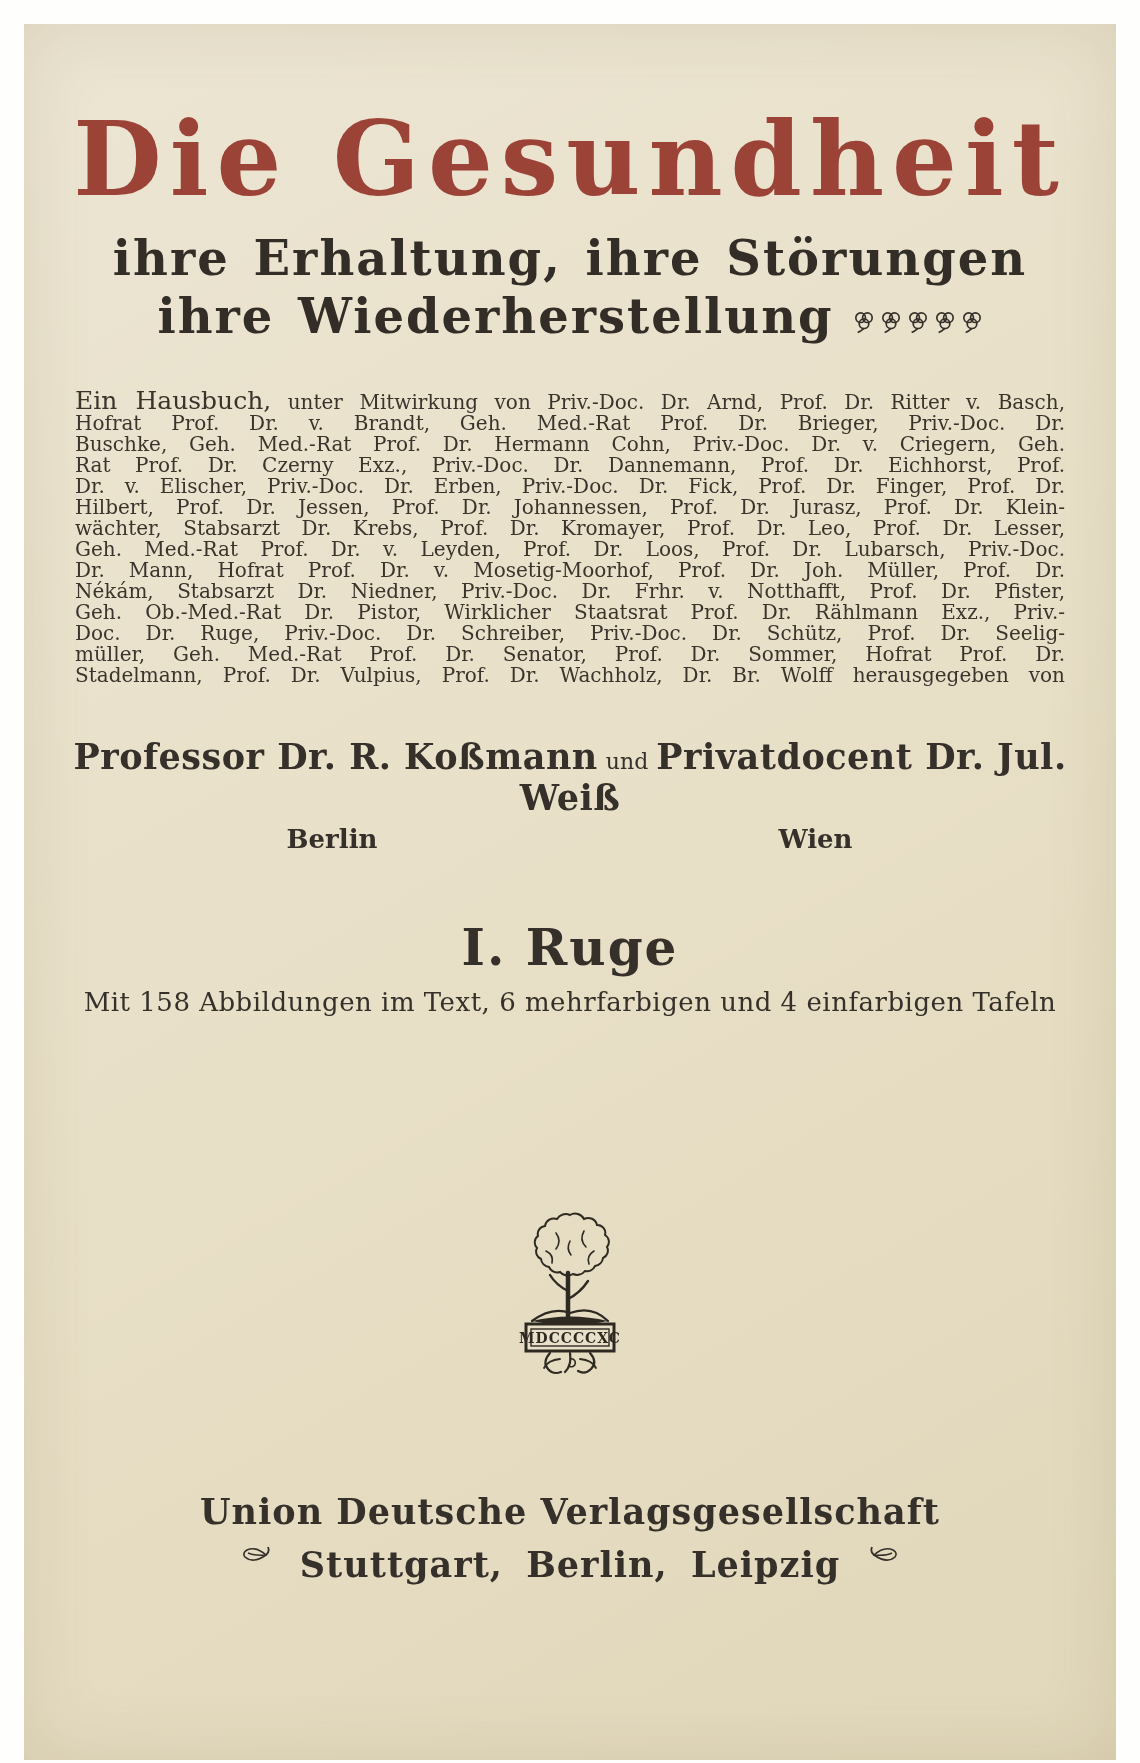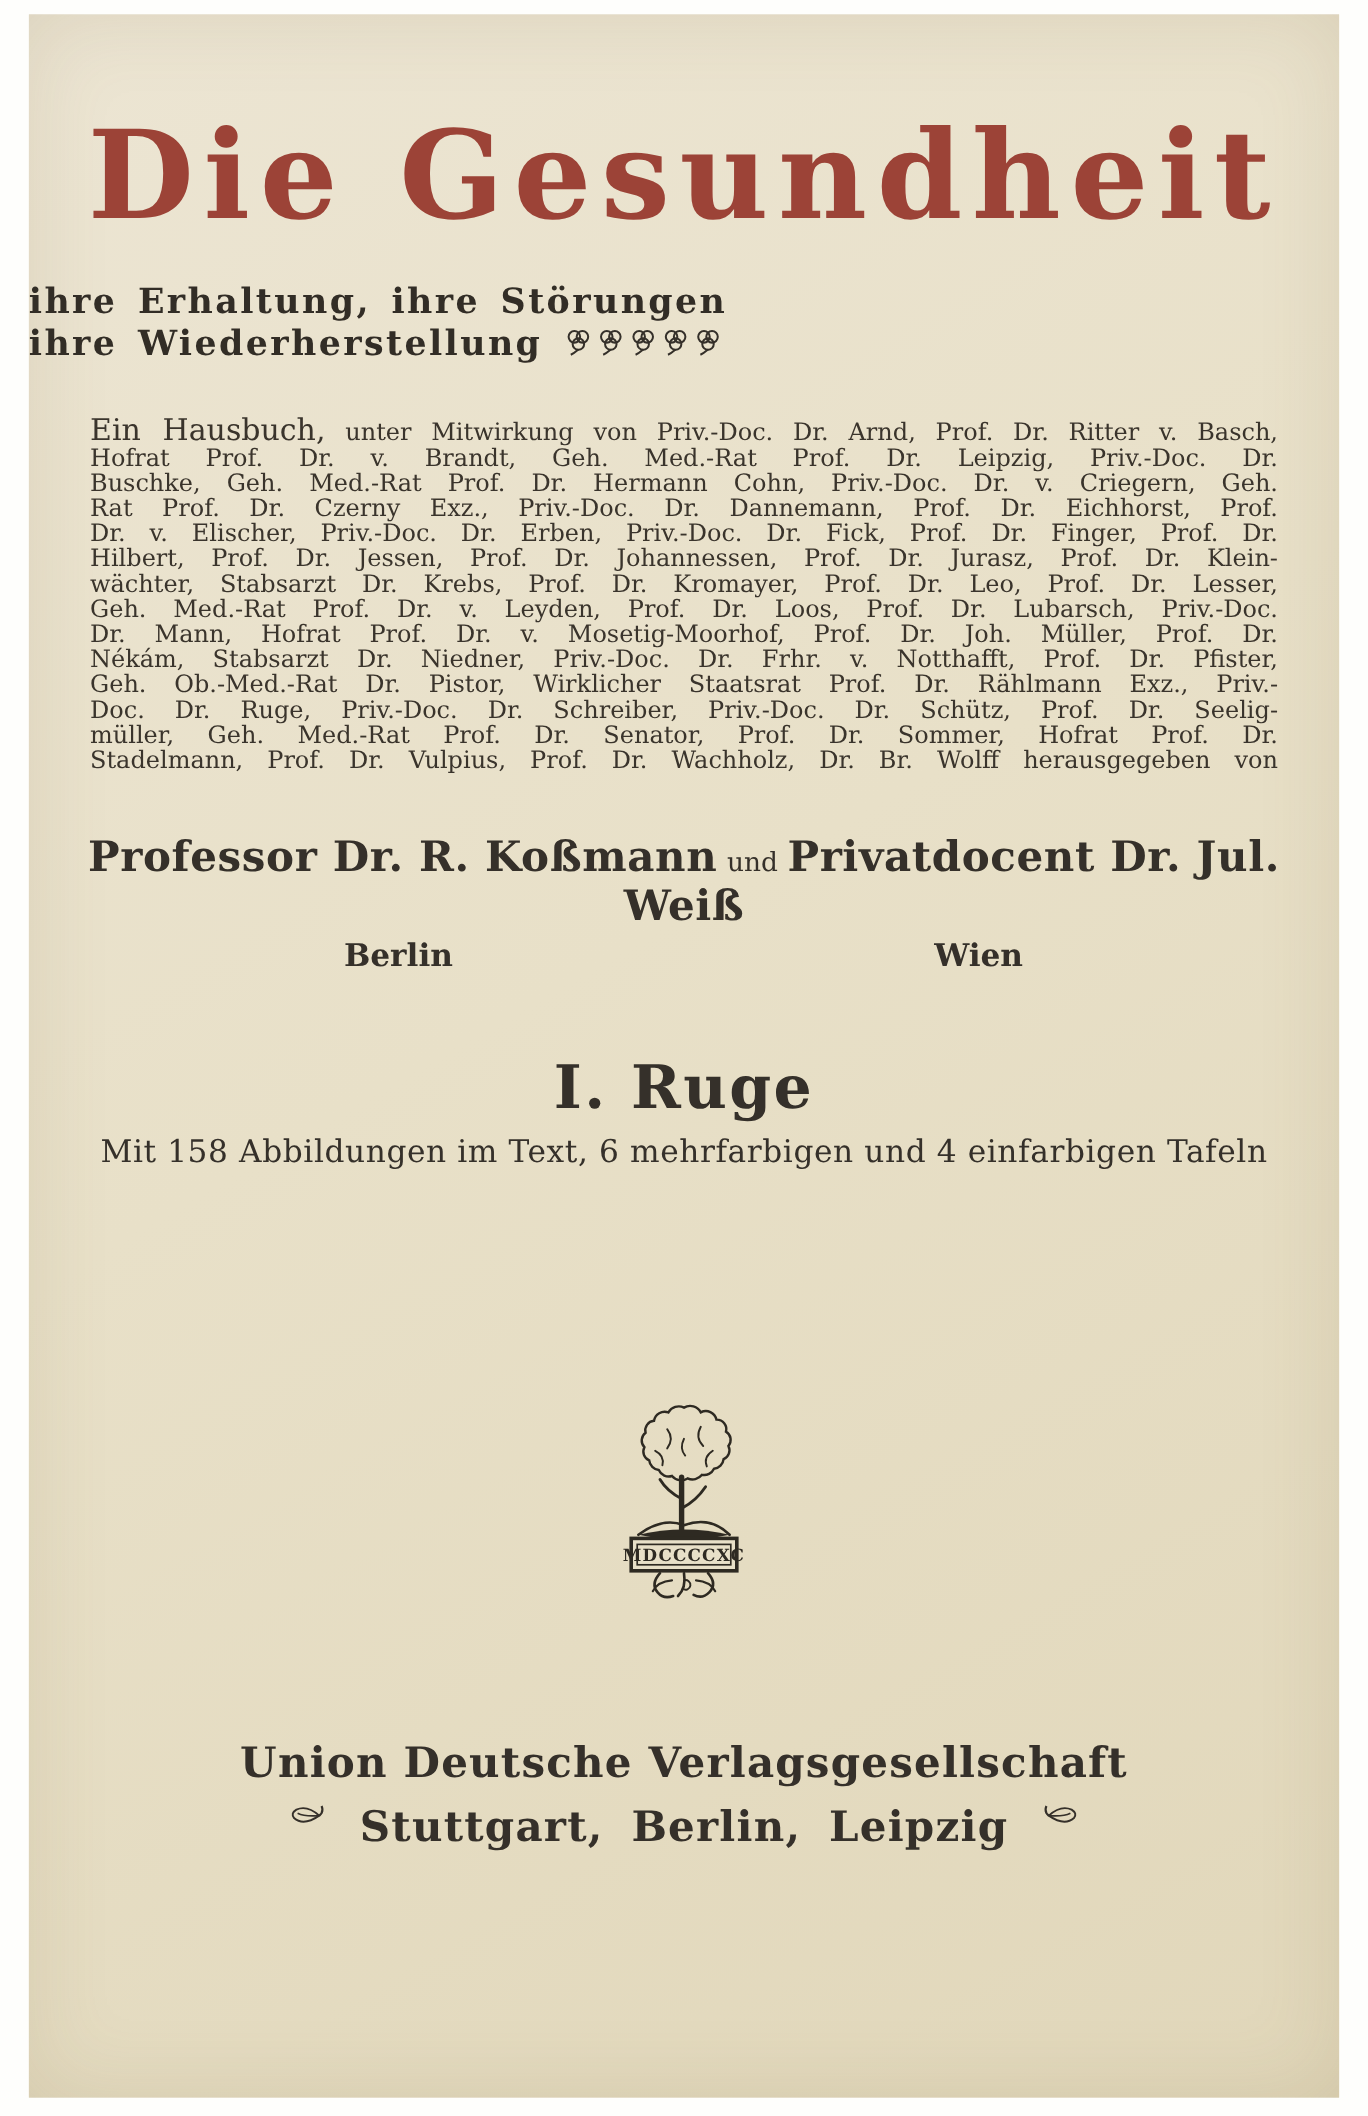--- a/index.html
+++ b/index.html
@@ -4,33 +4,33 @@
 <style>
   :root{
     --paper:#e8e0c8; --title-red:#9c4337; --ink:#35302a; --frame:#fefefc;
   }
   html,body{margin:0;padding:0;}
   body{
     width:1140px;height:1763px;position:relative;background:var(--frame);
     font-family:"DejaVu Serif", serif;color:var(--ink);
   }
   .page{
-    position:absolute;left:24px;top:12px;width:1092px;height:1736px;
+    position:absolute;left:24px;top:24px;width:1092px;height:1736px;
     background:linear-gradient(150deg,#ece5d3 0%, var(--paper) 45%, #e1d7ba 100%);
     box-shadow:inset 0 0 70px rgba(120,100,55,.14);
     overflow:hidden;
   }
   .title{
     margin-top:70px;text-align:center;
     font-size:102px;line-height:1.28;font-weight:bold;
     letter-spacing:8px;color:var(--title-red);
   }
   .subtitle{
-    margin-top:21px;font-weight:bold;color:#322d26;
-    font-size:29px;line-height:1.22;letter-spacing:2px;word-spacing:5px;
+    margin-top:4px;text-align:center;font-weight:bold;color:#322d26;
+    font-size:48px;line-height:1.22;letter-spacing:2px;word-spacing:5px;
   }
   .subtitle .clovers{white-space:nowrap;margin-left:14px;}
   .subtitle .clovers svg{vertical-align:-2px;margin-left:5px;color:var(--ink);}
   .contributors{
     width:990px;margin:44px auto 0;font-size:20px;line-height:21px;color:#3a342c;
   }
   .contrib-line{text-align:justify;text-align-last:justify;}
   .contrib-line .lead{font-size:25px;}
   .editors-row{
     margin-top:50px;text-align:center;font-weight:bold;font-size:35px;letter-spacing:.5px;
@@ -83,21 +83,21 @@
           </svg><svg width="22" height="24" viewBox="0 0 18 20" fill="none" stroke="currentColor" stroke-width="1.4">
             <circle cx="6.2" cy="5.6" r="4"></circle>
             <circle cx="11.8" cy="5.6" r="4"></circle>
             <circle cx="9" cy="10.6" r="4"></circle>
             <path d="M9 14.4 q-3 2.6 -5.3 3.6"></path>
           </svg></span></div>
   </div>
 
   <div class="contributors">
     <div class="contrib-line"><span class="lead">Ein Hausbuch,</span> <span>unter Mitwirkung von Priv.-Doc. Dr. Arnd, Prof. Dr. Ritter v. Basch,</span></div>
-    <div class="contrib-line">Hofrat Prof. Dr. v. Brandt, Geh. Med.-Rat Prof. Dr. Leipzig, Priv.-Doc. Dr.</div>
+    <div class="contrib-line">Hofrat Prof. Dr. v. Brandt, Geh. Med.-Rat Prof. Dr. Brieger, Priv.-Doc. Dr.</div>
     <div class="contrib-line">Buschke, Geh. Med.-Rat Prof. Dr. Hermann Cohn, Priv.-Doc. Dr. v. Criegern, Geh.</div>
     <div class="contrib-line">Rat Prof. Dr. Czerny Exz., Priv.-Doc. Dr. Dannemann, Prof. Dr. Eichhorst, Prof.</div>
     <div class="contrib-line">Dr. v. Elischer, Priv.-Doc. Dr. Erben, Priv.-Doc. Dr. Fick, Prof. Dr. Finger, Prof. Dr.</div>
     <div class="contrib-line">Hilbert, Prof. Dr. Jessen, Prof. Dr. Johannessen, Prof. Dr. Jurasz, Prof. Dr. Klein-</div>
     <div class="contrib-line">wächter, Stabsarzt Dr. Krebs, Prof. Dr. Kromayer, Prof. Dr. Leo, Prof. Dr. Lesser,</div>
     <div class="contrib-line">Geh. Med.-Rat Prof. Dr. v. Leyden, Prof. Dr. Loos, Prof. Dr. Lubarsch, Priv.-Doc.</div>
     <div class="contrib-line">Dr. Mann, Hofrat Prof. Dr. v. Mosetig-Moorhof, Prof. Dr. Joh. Müller, Prof. Dr.</div>
     <div class="contrib-line">Nékám, Stabsarzt Dr. Niedner, Priv.-Doc. Dr. Frhr. v. Notthafft, Prof. Dr. Pfister,</div>
     <div class="contrib-line">Geh. Ob.-Med.-Rat Dr. Pistor, Wirklicher Staatsrat Prof. Dr. Rählmann Exz., Priv.-</div>
     <div class="contrib-line">Doc. Dr. Ruge, Priv.-Doc. Dr. Schreiber, Priv.-Doc. Dr. Schütz, Prof. Dr. Seelig-</div>

